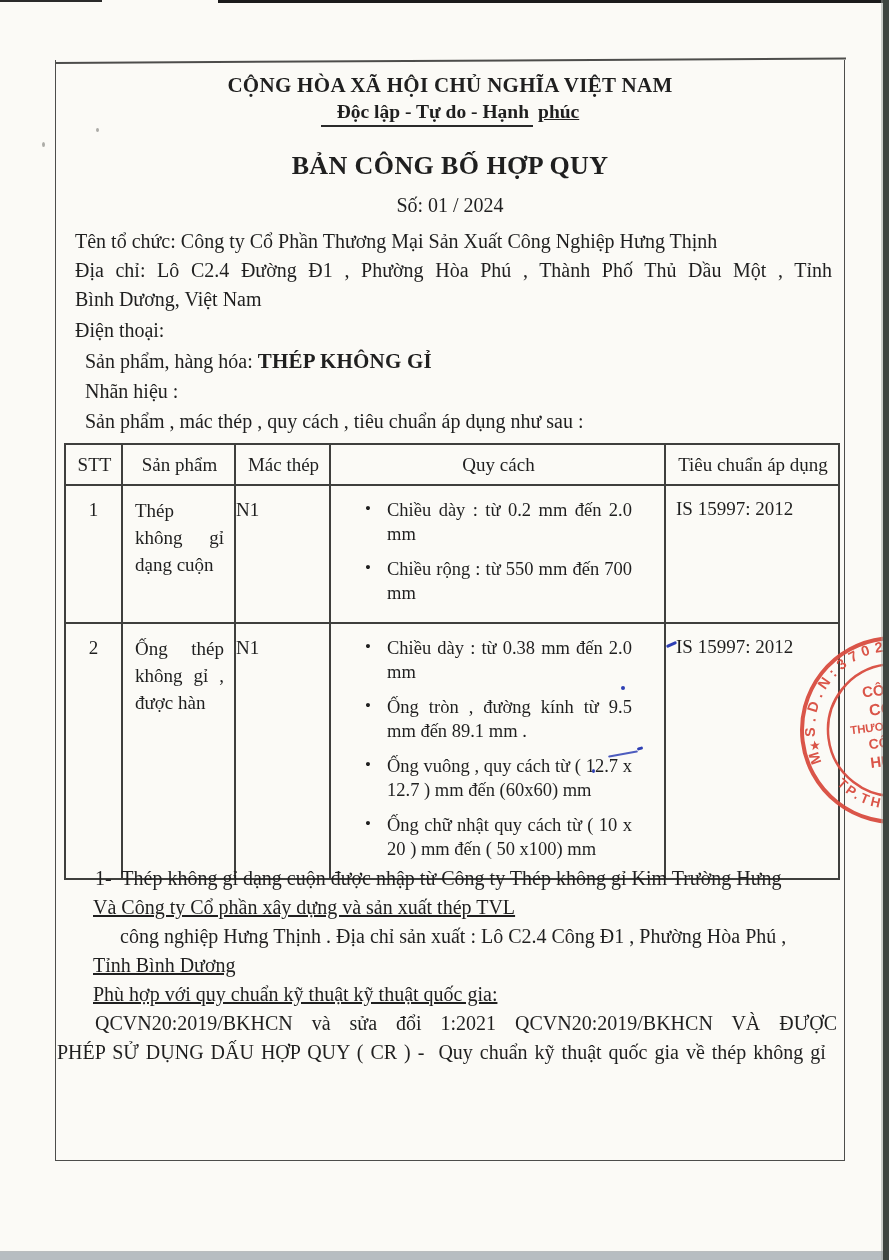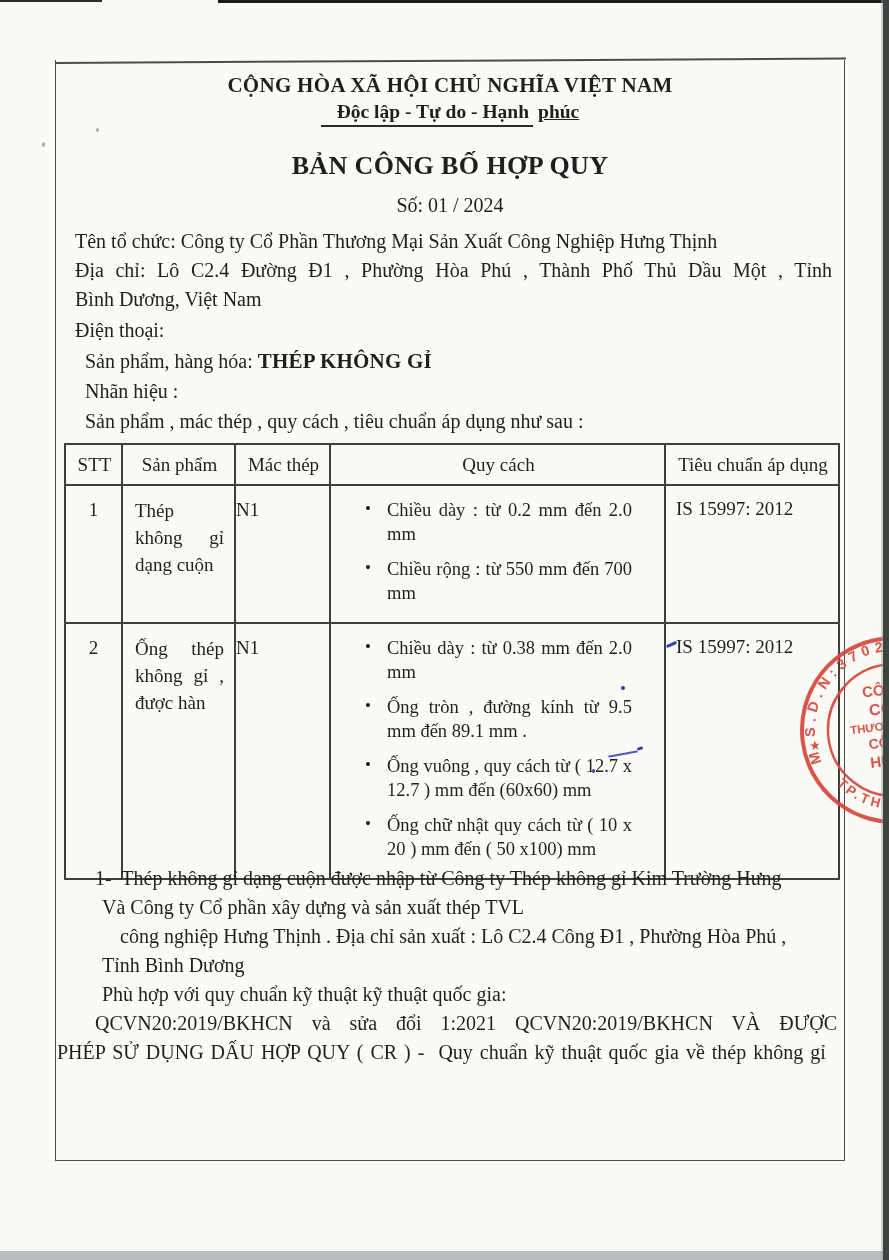--- a/index.html
+++ b/index.html
@@ -67,21 +67,21 @@
   td.c-tc  { padding:12px 6px 6px 10px; }
   tr.r1 { height:97px; }
   tr.r2 { height:235px; }
   .bullet { position:relative; padding-left:28px; margin-bottom:11px; line-height:24px; font-size:18.5px; text-align:justify; white-space:normal; }
   .bullet::before { content:"•"; position:absolute; left:6px; top:-1px; font-size:17px; }
 
   
   .notes { position:absolute; left:63px; top:864px; width:773px; font-size:20px; }
   .nline { line-height:29px; white-space:pre; }
   .ml32 { margin-left:32px; }
-  .ml25 { margin-left:39px; }
+  .ml25 { margin-left:30px;text-decoration:underline; }
   .ml30 { margin-left:30px; margin-top:4px; }
   .ml57 { margin-left:57px; }
   .reg1 { margin-left:32px; width:742px; white-space:normal; text-align:justify; text-align-last:justify; }
   .reg2 { margin-left:-6px; word-spacing:2px; }
 
   
   .stamp { position:absolute; left:794px; top:630px; width:200px; height:200px; transform:rotate(-7deg); opacity:.93; z-index:5; }
   .stamp text { font-family:"Liberation Sans","DejaVu Sans",sans-serif; font-weight:bold; }
 
   

